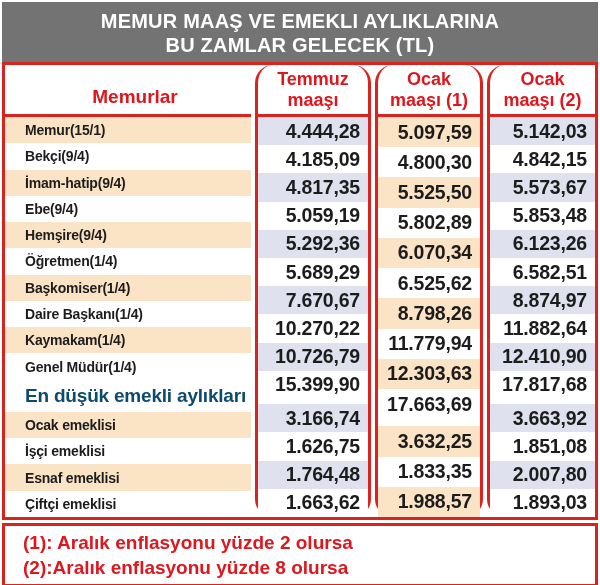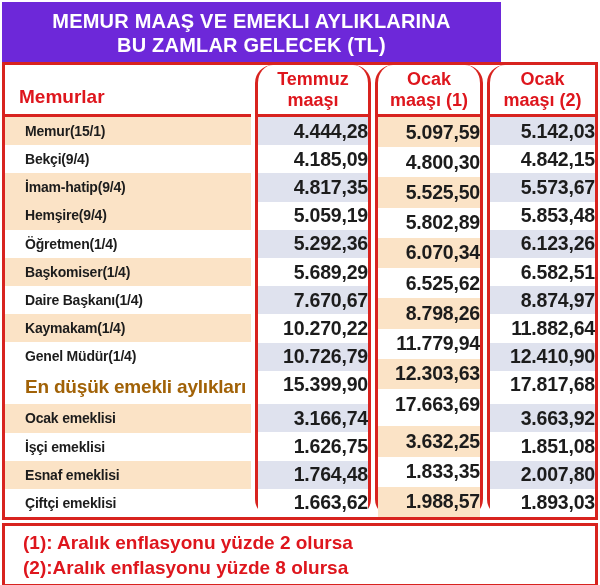--- a/index.html
+++ b/index.html
@@ -7,22 +7,22 @@
   body {
     background: #ffffff;
     font-family: "Liberation Sans", sans-serif;
     font-weight: bold;
     color: #1c1c1c;
   }
   .page { width: 600px; height: 585px; padding: 2px; background: #ffffff; }
 
   
   .banner {
-    width: 499px; height: 60px;
-    background: #6d28d9;
+    width: 596px; height: 60px;
+    background: #737373;
     color: #ffffff;
     text-align: center;
     padding-top: 7px;
     letter-spacing: 0.2px;
   }
   .banner div { font-size: 20px; line-height: 24px; }
 
   
   .table-wrap {
     width: 596px; height: 458px;
@@ -39,41 +39,41 @@
   .header-cell {
     height: 52px; flex: 0 0 52px;
     border-bottom: 3px solid #d8231f;
     color: #de161d;
     display: flex; align-items: center; justify-content: center;
   }
   .header-cell .hwrap {
     display: block; width: 88px; margin: 0 auto;
     text-align: center; font-size: 18px; line-height: 21px;
   }
-  .col-label .header-cell { justify-content: flex-start; padding-left: 14px; padding-top: 14px; }
+  .col-label .header-cell { justify-content: center; padding-left: 14px; padding-top: 14px; }
   .col-label .header-cell .hwrap { width: auto; margin: 0; text-align: left; font-size: 19px; }
 
   .cell {
     flex: 1 1 auto;
     display: flex; align-items: center;
     font-size: 14px;
     letter-spacing: -0.2px;
     background: #ffffff;
     overflow: hidden;
   }
   .col-label .cell { justify-content: flex-start; padding-left: 20px; white-space: nowrap; }
-  .col-val .cell { justify-content: flex-end; padding-right: 0; font-size: 19.5px; }
+  .col-val .cell { justify-content: flex-end; padding-right: 8px; font-size: 19.5px; }
 
   
   .col-label .cell.hi { background: #fbe3c6; }
   .col-a .cell.hi { background: #dfe2ee; }
   .col-b .cell.hi { background: #fbe3c6; }
   .col-c .cell.hi { background: #dfe2ee; }
 
-  .cell.section { color: #a16207; font-size: 19px; }
+  .cell.section { color: #0c4a6e; font-size: 19px; }
 
   
   .footnotes {
     margin-top: 3px;
     width: 596px; height: 64px;
     border: 3px solid #d8231f;
     background: #ffffff;
     color: #de161d;
     padding: 4px 0 0 18px;
   }
@@ -91,20 +91,21 @@
 
   <div class="table-wrap">
 
     <div class="col col-label">
       <div class="header-cell">
         <span class="hwrap">Memurlar</span>
       </div>
       <div class="cell hi">Memur(15/1)</div>
       <div class="cell">Bekçi(9/4)</div>
       <div class="cell hi">İmam-hatip(9/4)</div>
+      <div class="cell">Ebe(9/4)</div>
       <div class="cell hi">Hemşire(9/4)</div>
       <div class="cell">Öğretmen(1/4)</div>
       <div class="cell hi">Başkomiser(1/4)</div>
       <div class="cell">Daire Başkanı(1/4)</div>
       <div class="cell hi">Kaymakam(1/4)</div>
       <div class="cell">Genel Müdür(1/4)</div>
       <div class="cell section">En düşük emekli aylıkları</div>
       <div class="cell hi">Ocak emeklisi</div>
       <div class="cell">İşçi emeklisi</div>
       <div class="cell hi">Esnaf emeklisi</div>

